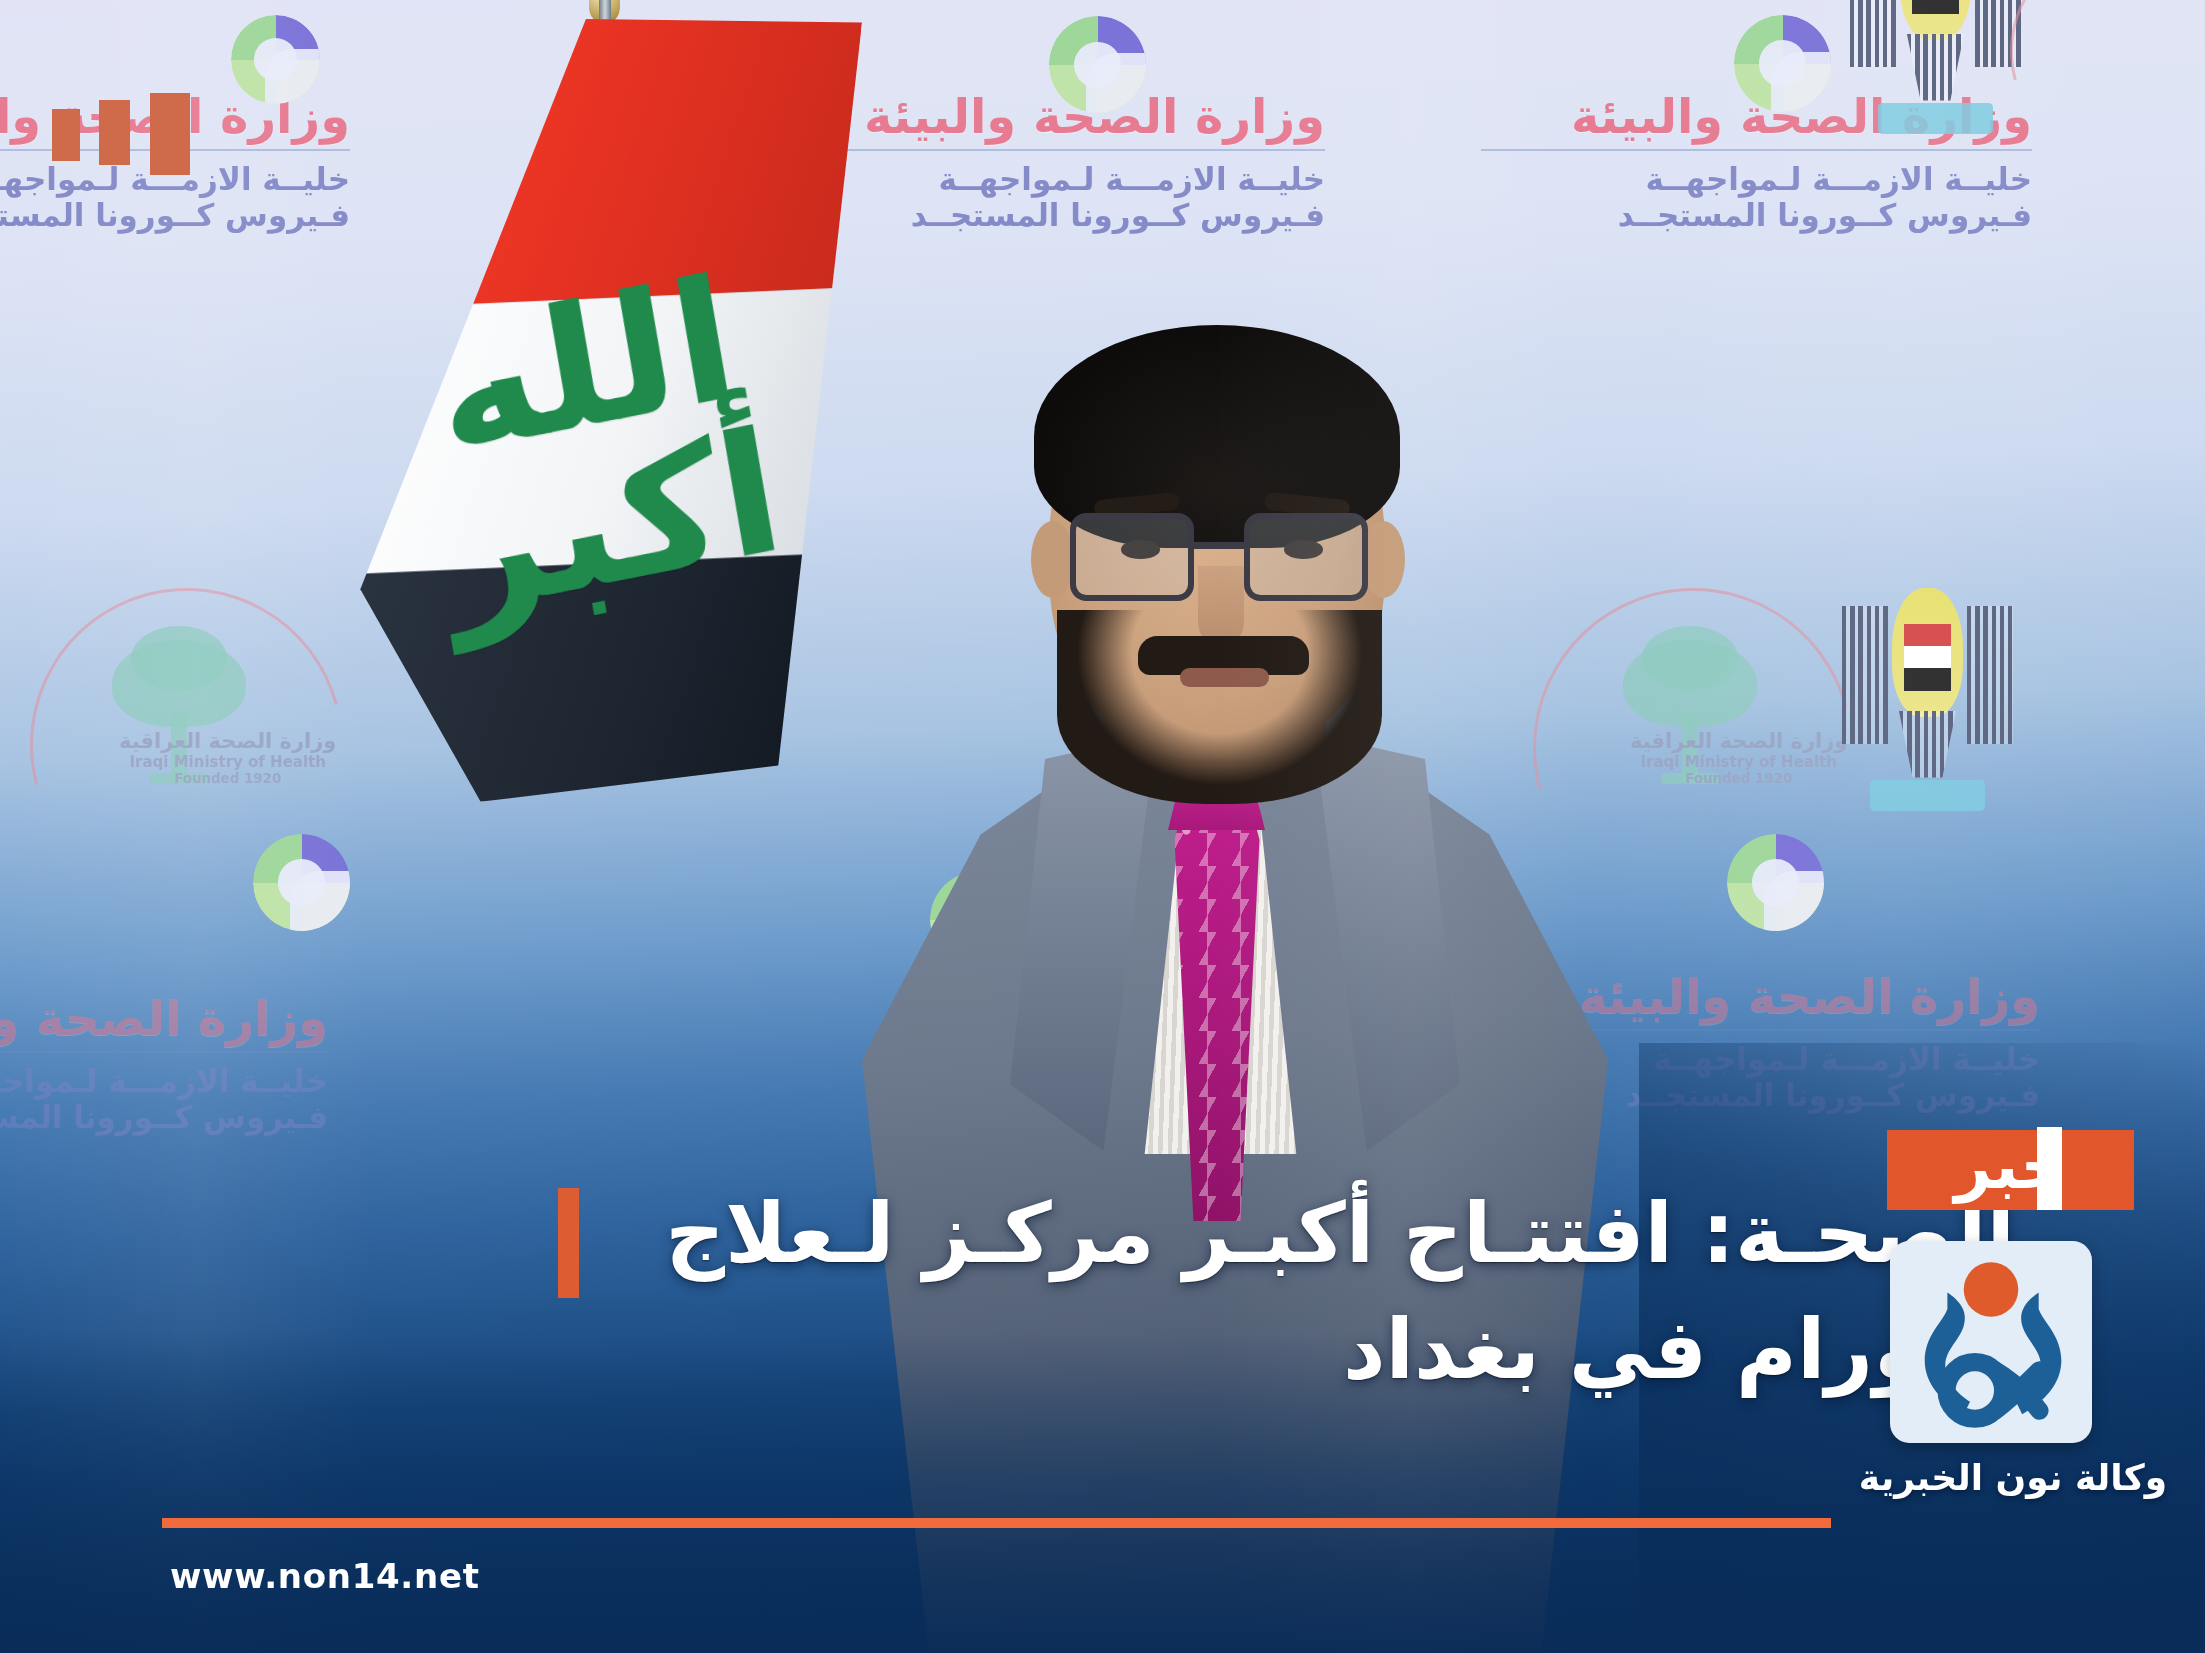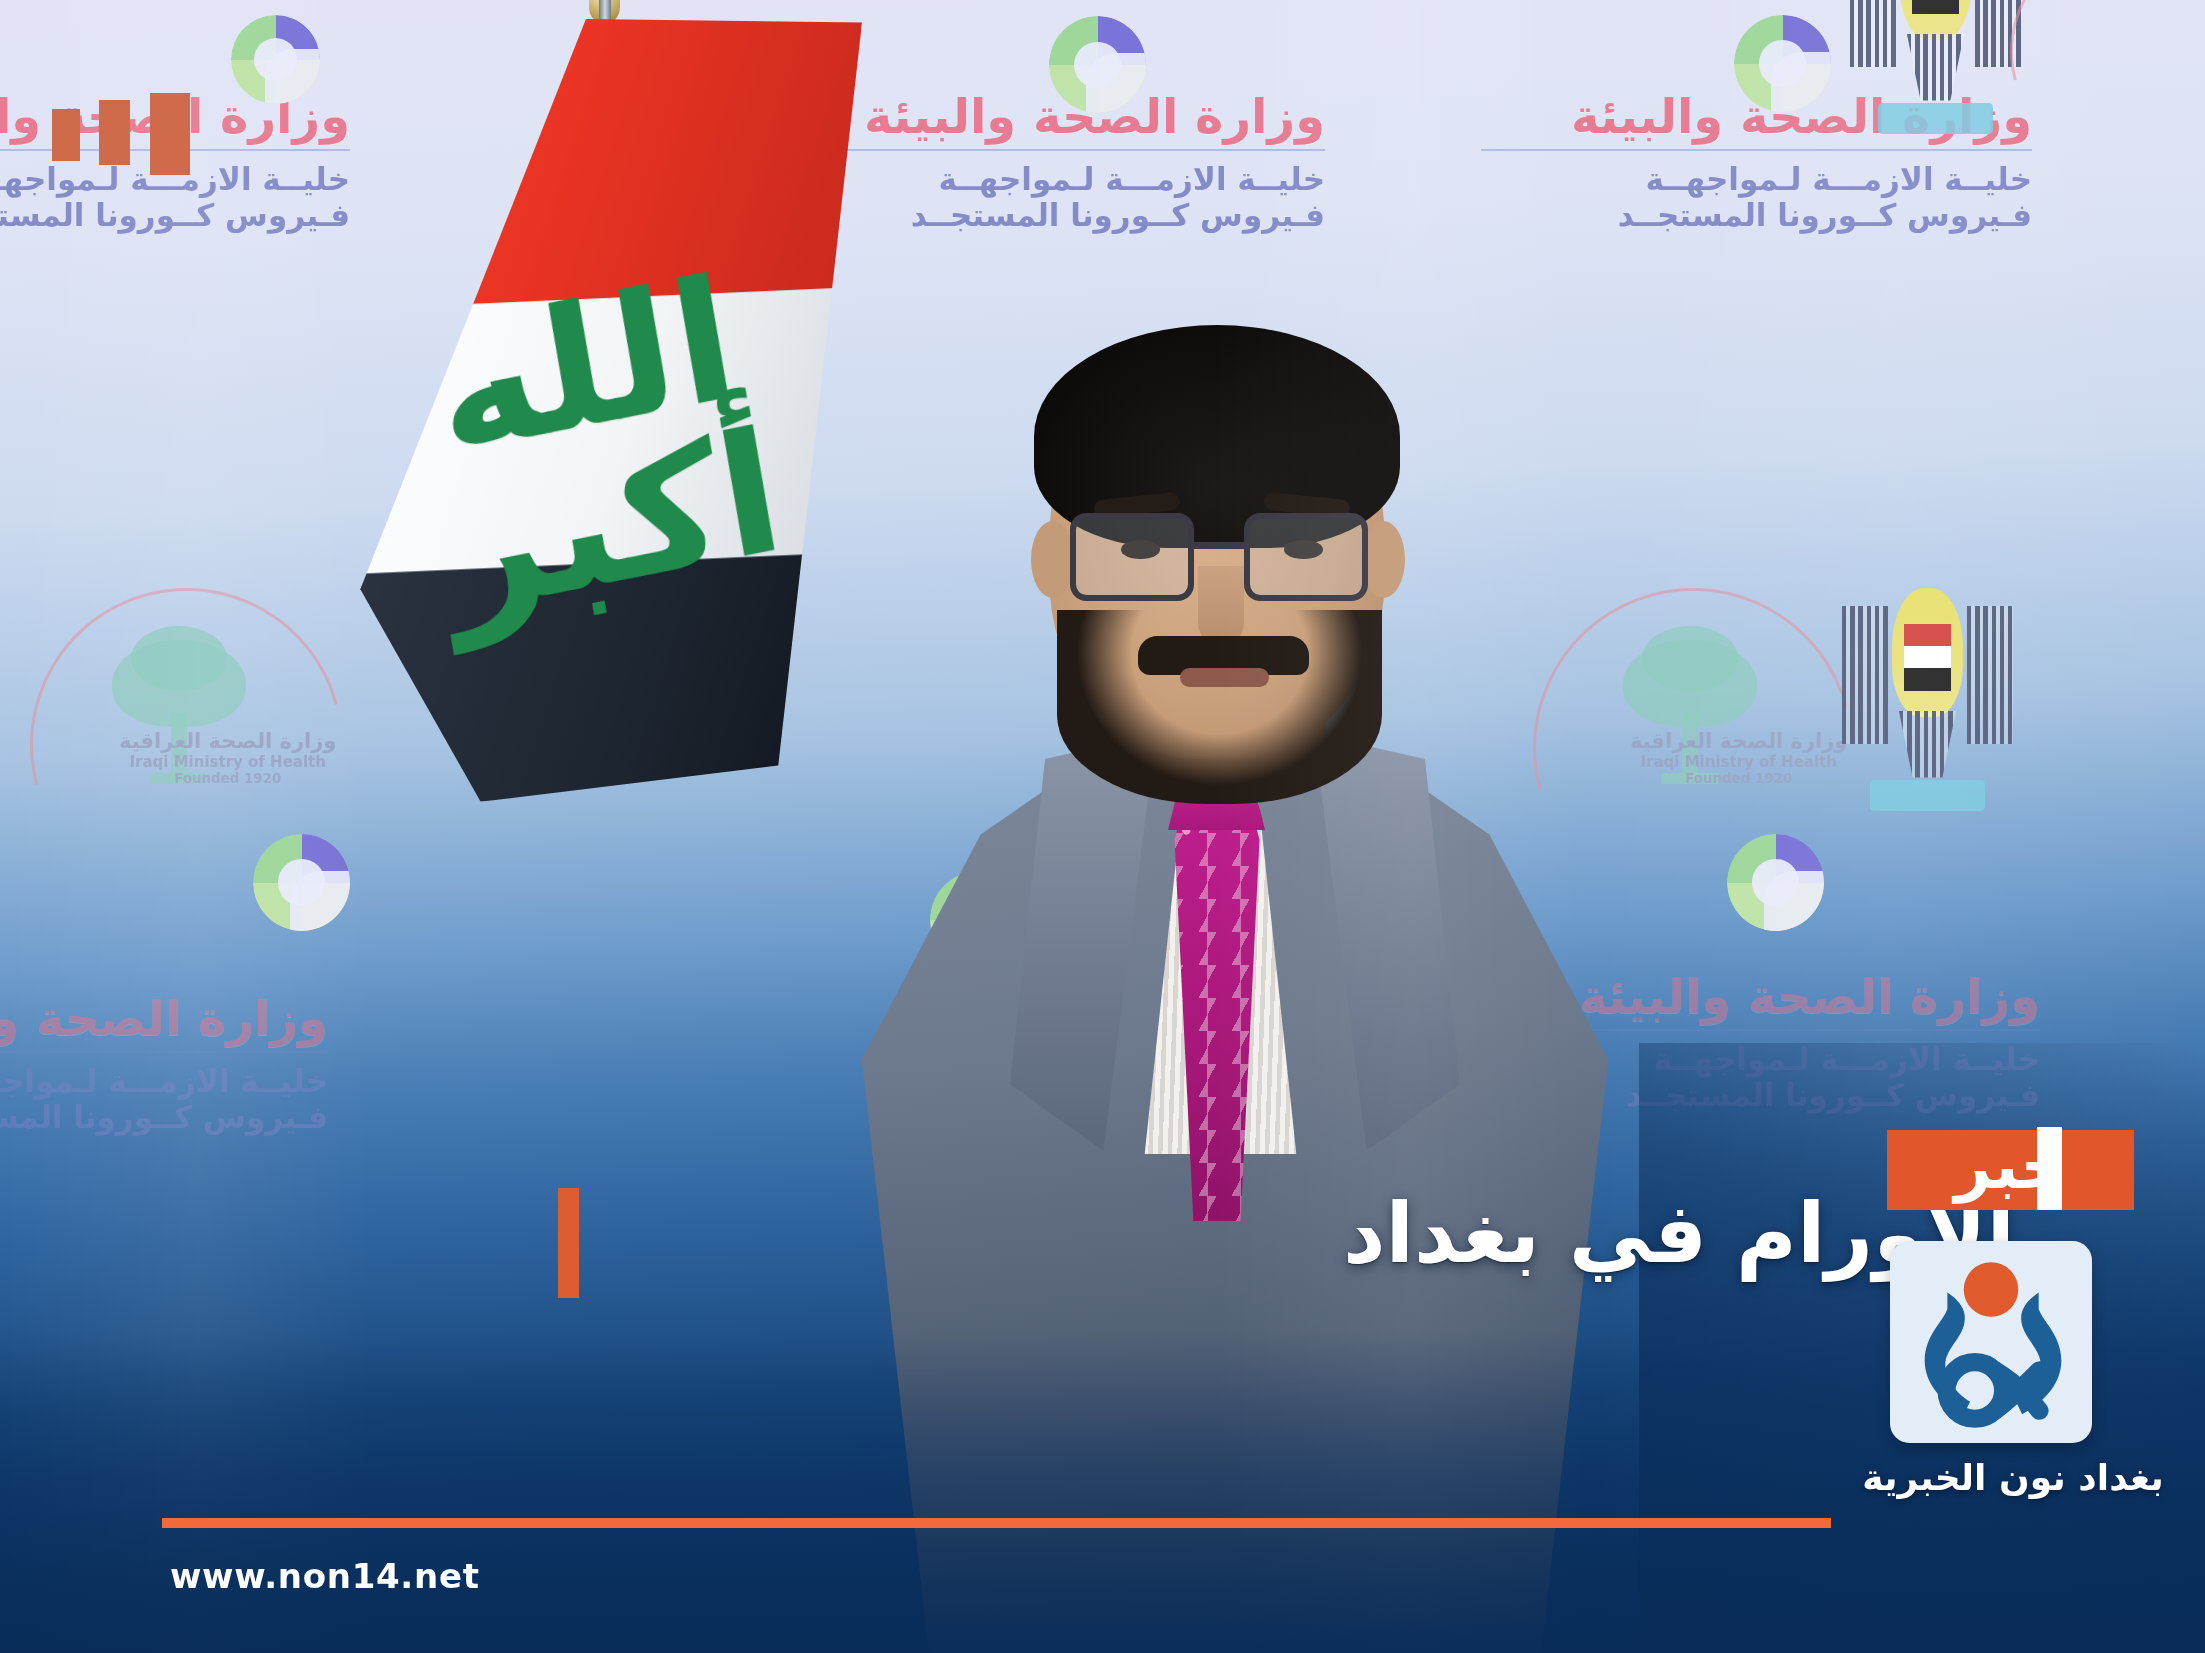--- a/index.html
+++ b/index.html
@@ -486,20 +486,21 @@
 
   <div class="topmark">
     <span class="b1"></span>
     <span class="b2"></span>
     <span class="b3"></span>
   </div>
 
   <div class="hl-tick"></div>
 
   <div class="headline">
+    <span class="ln">الصحـة: افتتـاح أكبـر مركـز لـعلاج</span>
     <span class="ln">الأورام في بغداد</span>
   </div>
 
   <div class="rule-orange"></div>
 
   <div class="url">www.non14.net</div>
 
   <div class="badge">
     <span>خبر</span>
   </div>
@@ -513,16 +514,16 @@
       <path d="M80 27 C74 31 70 36 72 43 C74 50 81 55 81 62 C81 70 75 76 69 80
                L72 86 C83 80 91 71 91 60 C91 48 82 41 80 35 Z" fill="#1d5f97" transform="translate(-8,-2) scale(1.02)"></path>
       <g fill="none" stroke="#1d5f97" stroke-width="9" stroke-linecap="round">
         <circle cx="42" cy="74" r="14"></circle>
         <path d="M52 64 C62 70 68 76 74 84"></path>
         <path d="M74 64 C66 72 60 78 52 84"></path>
       </g>
     </svg>
   </div>
 
-  <div class="agency">بغداد نون الخبرية</div>
+  <div class="agency">وكالة نون الخبرية</div>
 
 </div>
 
 
 </body></html>

